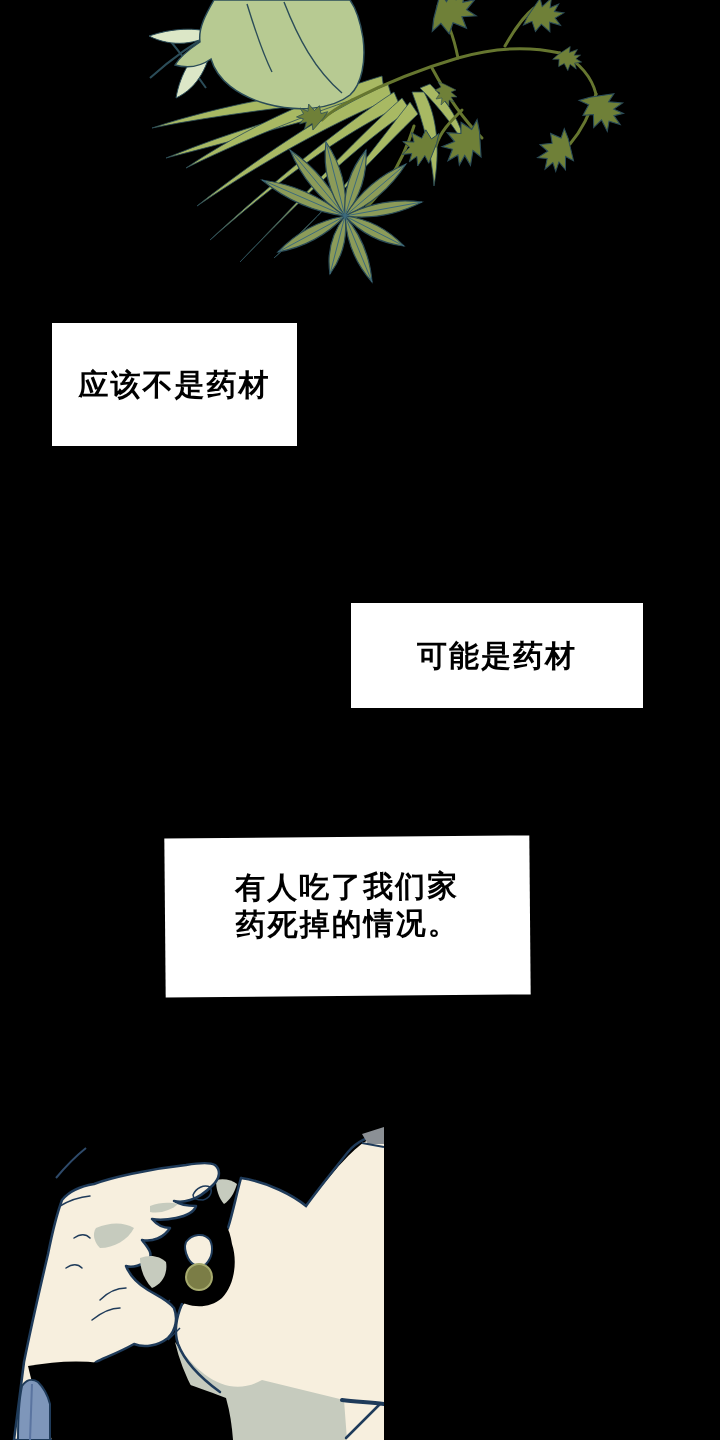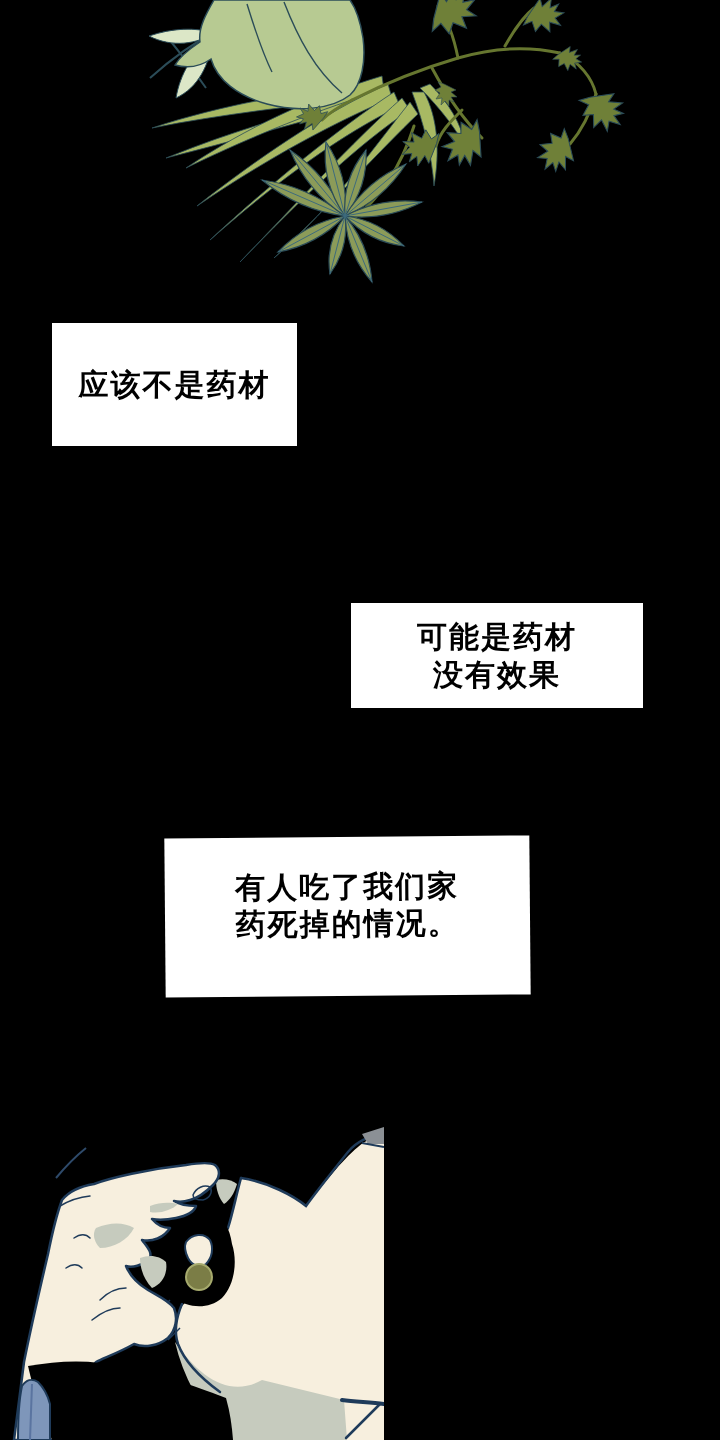--- a/index.html
+++ b/index.html
@@ -117,21 +117,20 @@
       </g>
     </g>
   </svg>
 
   <div class="bubble bubble-1">
     <div class="line">应该不是药材</div>
   </div>
 
   <div class="bubble bubble-2">
     <div class="line">可能是药材</div>
-    <div class="line">没有效果</div>
   </div>
 
   <div class="bubble bubble-3">
     <div class="line">有人吃了我们家</div>
     <div class="line">药死掉的情况。</div>
   </div>
 
   <svg class="scene-svg" width="384" height="315" viewBox="0 1125 384 315">
 
     <path d="M384,1136 C 372,1138 364,1141 358,1147 C 342,1160 322,1186 306,1206

